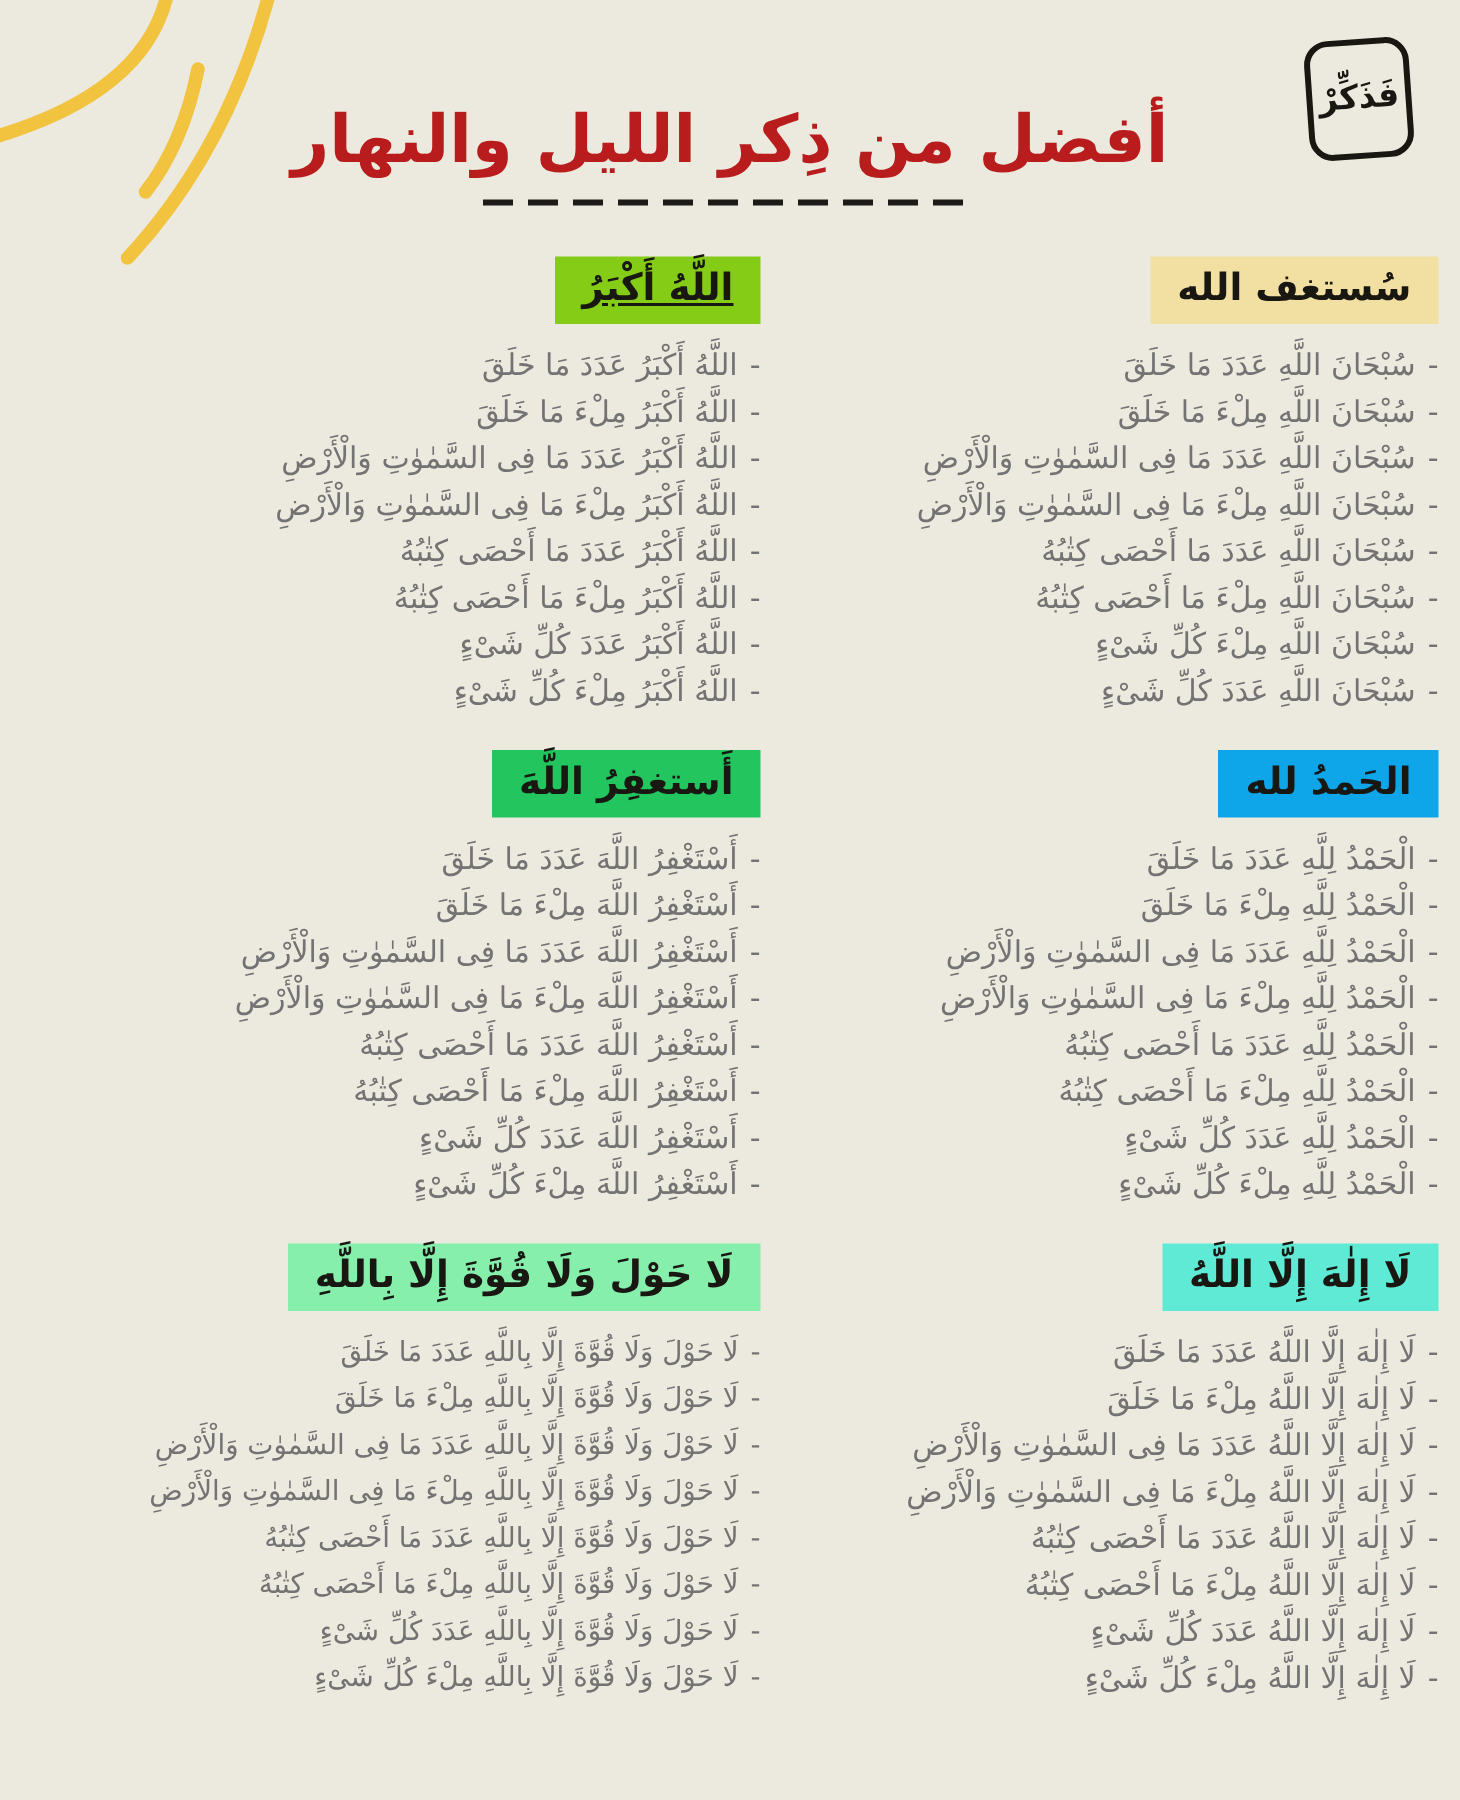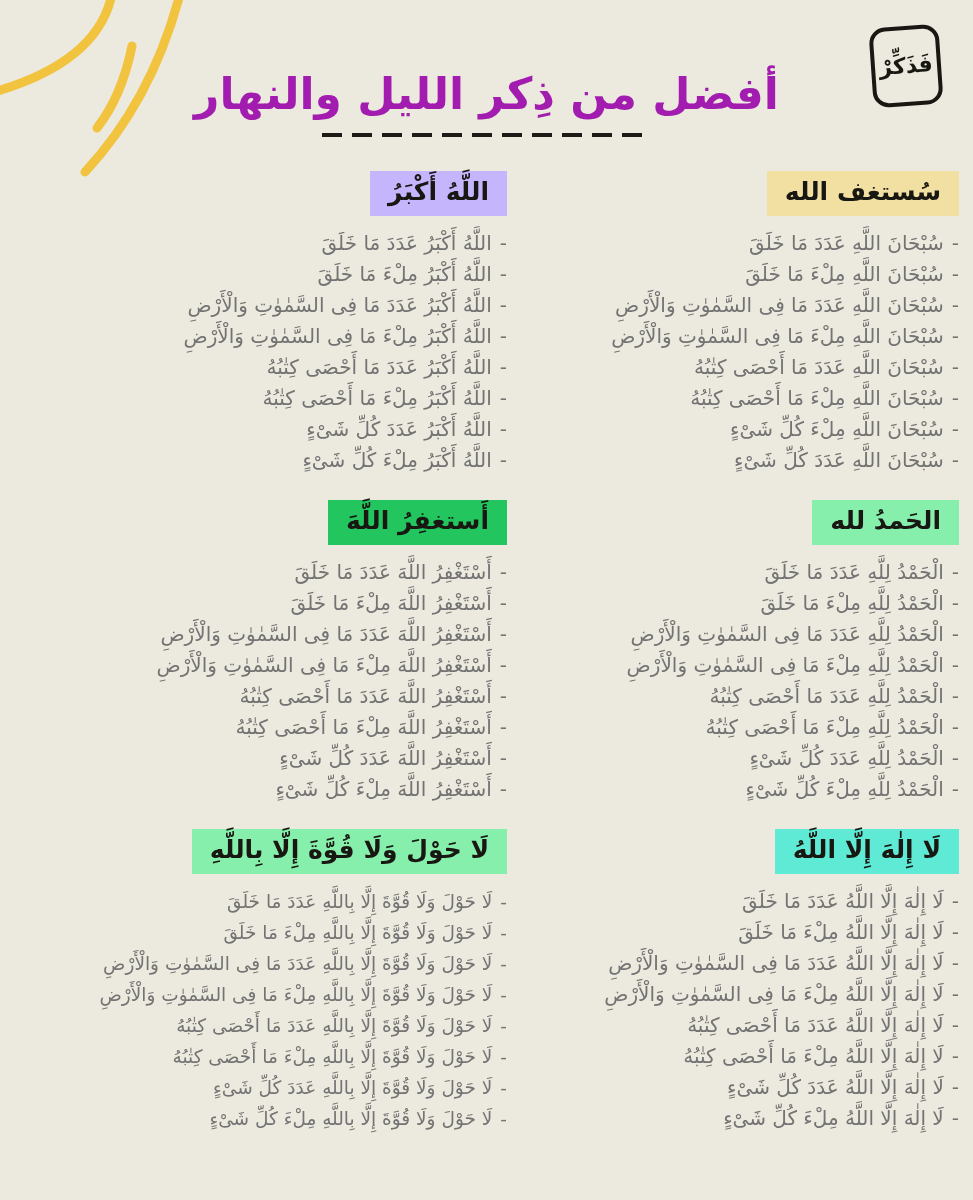--- a/index.html
+++ b/index.html
@@ -39,21 +39,21 @@
     direction:rtl;
   }
   header{
     padding-top:68px;
     text-align:center;
   }
   h1{
     margin:0;
     font-size:44px;
     font-weight:bold;
-    color:#a21caf;
+    color:#b91c1c;
     direction:rtl;
   }
   .dashes{
     width:330px;
     height:4px;
     margin:14px auto 0;
     background:repeating-linear-gradient(90deg,#1c1b17 0 20px,transparent 20px 30px);
   }
   .content{
     display:flex;
@@ -122,21 +122,21 @@
             <div class="line"><span class="dash">-</span><span class="txt">سُبْحَانَ اللَّهِ عَدَدَ مَا فِى السَّمٰوٰتِ وَالْأَرْضِ</span></div>
             <div class="line"><span class="dash">-</span><span class="txt">سُبْحَانَ اللَّهِ مِلْءَ مَا فِى السَّمٰوٰتِ وَالْأَرْضِ</span></div>
             <div class="line"><span class="dash">-</span><span class="txt">سُبْحَانَ اللَّهِ عَدَدَ مَا أَحْصَى كِتٰبُهُ</span></div>
             <div class="line"><span class="dash">-</span><span class="txt">سُبْحَانَ اللَّهِ مِلْءَ مَا أَحْصَى كِتٰبُهُ</span></div>
             <div class="line"><span class="dash">-</span><span class="txt">سُبْحَانَ اللَّهِ مِلْءَ كُلِّ شَىْءٍ</span></div>
             <div class="line"><span class="dash">-</span><span class="txt">سُبْحَانَ اللَّهِ عَدَدَ كُلِّ شَىْءٍ</span></div>
           </div>
       </section>
 
       <section class="sec sec-alhamdulillah">
-        <div class="badge" style="background-color: #86efac;">الحَمدُ لله</div>
+        <div class="badge" style="background-color: #0ea5e9;">الحَمدُ لله</div>
         <div class="lines">
             <div class="line"><span class="dash">-</span><span class="txt">الْحَمْدُ لِلَّهِ عَدَدَ مَا خَلَقَ</span></div>
             <div class="line"><span class="dash">-</span><span class="txt">الْحَمْدُ لِلَّهِ مِلْءَ مَا خَلَقَ</span></div>
             <div class="line"><span class="dash">-</span><span class="txt">الْحَمْدُ لِلَّهِ عَدَدَ مَا فِى السَّمٰوٰتِ وَالْأَرْضِ</span></div>
             <div class="line"><span class="dash">-</span><span class="txt">الْحَمْدُ لِلَّهِ مِلْءَ مَا فِى السَّمٰوٰتِ وَالْأَرْضِ</span></div>
             <div class="line"><span class="dash">-</span><span class="txt">الْحَمْدُ لِلَّهِ عَدَدَ مَا أَحْصَى كِتٰبُهُ</span></div>
             <div class="line"><span class="dash">-</span><span class="txt">الْحَمْدُ لِلَّهِ مِلْءَ مَا أَحْصَى كِتٰبُهُ</span></div>
             <div class="line"><span class="dash">-</span><span class="txt">الْحَمْدُ لِلَّهِ عَدَدَ كُلِّ شَىْءٍ</span></div>
             <div class="line"><span class="dash">-</span><span class="txt">الْحَمْدُ لِلَّهِ مِلْءَ كُلِّ شَىْءٍ</span></div>
           </div>
@@ -154,21 +154,21 @@
             <div class="line"><span class="dash">-</span><span class="txt">لَا إِلٰهَ إِلَّا اللَّهُ عَدَدَ كُلِّ شَىْءٍ</span></div>
             <div class="line"><span class="dash">-</span><span class="txt">لَا إِلٰهَ إِلَّا اللَّهُ مِلْءَ كُلِّ شَىْءٍ</span></div>
           </div>
       </section>
 
     </div>
 
     <div class="col col-left">
 
       <section class="sec sec-allahu-akbar">
-        <div class="badge" style="background-color: #c4b5fd;">اللَّهُ أَكْبَرُ</div>
+        <div class="badge" style="background-color: #84cc16; text-decoration: underline;">اللَّهُ أَكْبَرُ</div>
         <div class="lines">
             <div class="line"><span class="dash">-</span><span class="txt">اللَّهُ أَكْبَرُ عَدَدَ مَا خَلَقَ</span></div>
             <div class="line"><span class="dash">-</span><span class="txt">اللَّهُ أَكْبَرُ مِلْءَ مَا خَلَقَ</span></div>
             <div class="line"><span class="dash">-</span><span class="txt">اللَّهُ أَكْبَرُ عَدَدَ مَا فِى السَّمٰوٰتِ وَالْأَرْضِ</span></div>
             <div class="line"><span class="dash">-</span><span class="txt">اللَّهُ أَكْبَرُ مِلْءَ مَا فِى السَّمٰوٰتِ وَالْأَرْضِ</span></div>
             <div class="line"><span class="dash">-</span><span class="txt">اللَّهُ أَكْبَرُ عَدَدَ مَا أَحْصَى كِتٰبُهُ</span></div>
             <div class="line"><span class="dash">-</span><span class="txt">اللَّهُ أَكْبَرُ مِلْءَ مَا أَحْصَى كِتٰبُهُ</span></div>
             <div class="line"><span class="dash">-</span><span class="txt">اللَّهُ أَكْبَرُ عَدَدَ كُلِّ شَىْءٍ</span></div>
             <div class="line"><span class="dash">-</span><span class="txt">اللَّهُ أَكْبَرُ مِلْءَ كُلِّ شَىْءٍ</span></div>
           </div>

